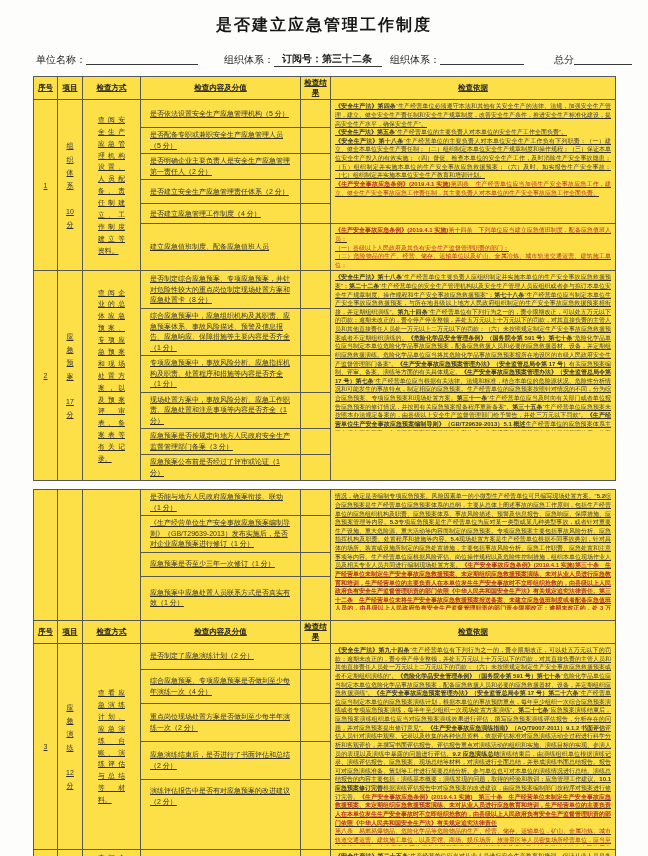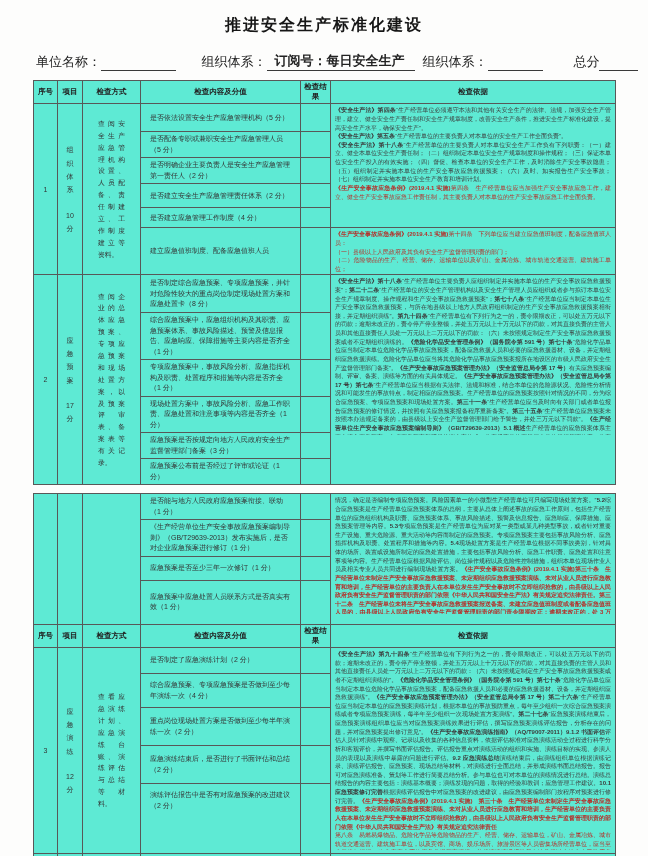--- a/index.html
+++ b/index.html
@@ -2,28 +2,28 @@
 <html><head>
 <meta charset="utf-8">
 <style>
   html,body { margin:0; padding:0; background:#e8e8e8; }
   .page {
     position:relative; width:648px; height:856px; margin:0 auto;
     background:#fdfdfc; overflow:hidden; color:#2f2f2f;
     font-family:"Liberation Sans","DejaVu Sans",sans-serif;
   }
   .title { text-align:center; font-size:16px; font-weight:bold; color:#161616; padding-top:15px; letter-spacing:2px; }
-  .meta { display:flex; align-items:flex-end; font-size:13px; color:#222; margin:16px 10px 9px 36px; white-space:nowrap; }
+  .meta { display:flex; align-items:center; font-size:10px; color:#222; margin:16px 10px 9px 36px; white-space:nowrap; }
   .meta .lbl { flex:0 0 auto; }
   .blank { display:inline-block; border-bottom:1px solid #3a3a3a; height:10px; }
   .blank.w1{ width:112px; margin-right:26px; }
   .blank.w2{ width:84px; margin-right:30px; }
   .blank.w3{ width:58px; }
   .ivalue { display:inline-block; font-weight:bold; border-bottom:1px solid #3a3a3a; padding:0 10px 0 8px; margin-right:8px; }
-  table.grid { border-collapse:collapse; table-layout:fixed; width:582px; margin-left:33px; background:#5eead4; }
+  table.grid { border-collapse:collapse; table-layout:fixed; width:582px; margin-left:33px; background:#fde047;text-decoration:underline; }
   table.grid td, table.grid th { border:1px solid #585858; overflow:hidden; }
   th.colh { font-size:7.5px; font-weight:bold; text-align:center; color:#222; padding:1px; line-height:1.35; }
   td.c-no { font-size:7px; text-align:center; vertical-align:middle; color:#333; }
   td.c-item { font-size:7px; text-align:center; vertical-align:middle; color:#333; padding:2px 8px; line-height:1.9; }
   td.c-item .score { display:block; margin-top:12px; }
   td.c-method { font-size:6.8px; color:#333; padding:2px 15px; line-height:1.75; vertical-align:middle; text-align:justify; }
   td.c-content { font-size:7px; color:#333; padding:2px 9px; line-height:1.5; vertical-align:middle; text-align:left; }
   td.c-result { }
   td.c-basis { font-size:6px; color:#3c3c3c; padding:2px 4px; vertical-align:top; }
   .basis-box { overflow:hidden; line-height:1.44; text-align:justify; }
@@ -31,27 +31,27 @@
   .b { font-weight:bold; }
   .r { color:#b5302a; }
   .rb { color:#b5302a; font-weight:bold; }
   .gap { height:8px; }
 </style>
 </head>
 <body>
 
 <div class="page">
 
-  <div class="title">推进安全生产标准化建设</div>
+  <div class="title">是否建立应急管理工作制度</div>
 
   <div class="meta">
     <span class="lbl">单位名称：</span>
       <span class="blank w1"></span>
     <span class="lbl">组织体系：</span>
-      <span class="ivalue">订阅号：每日安全生产</span>
+      <span class="ivalue">订阅号：第三十二条</span>
     <span class="lbl">组织体系：</span>
       <span class="blank w2"></span>
     <span class="lbl">总分</span>
       <span class="blank w3"></span>
   </div>
 
   <table class="grid">
     <colgroup>
         <col style="width:24px">
         <col style="width:25px">

